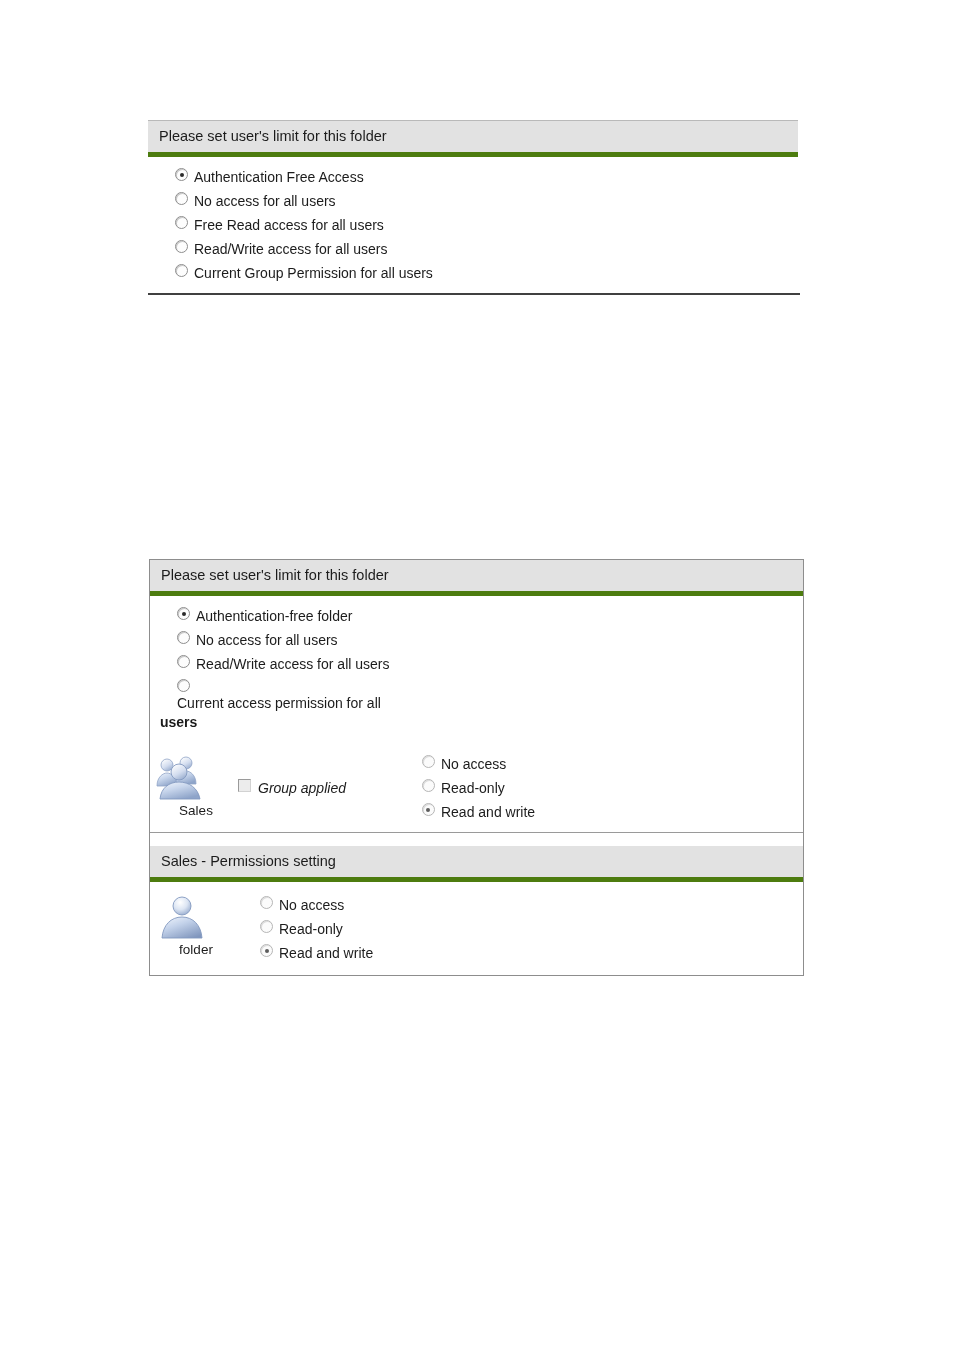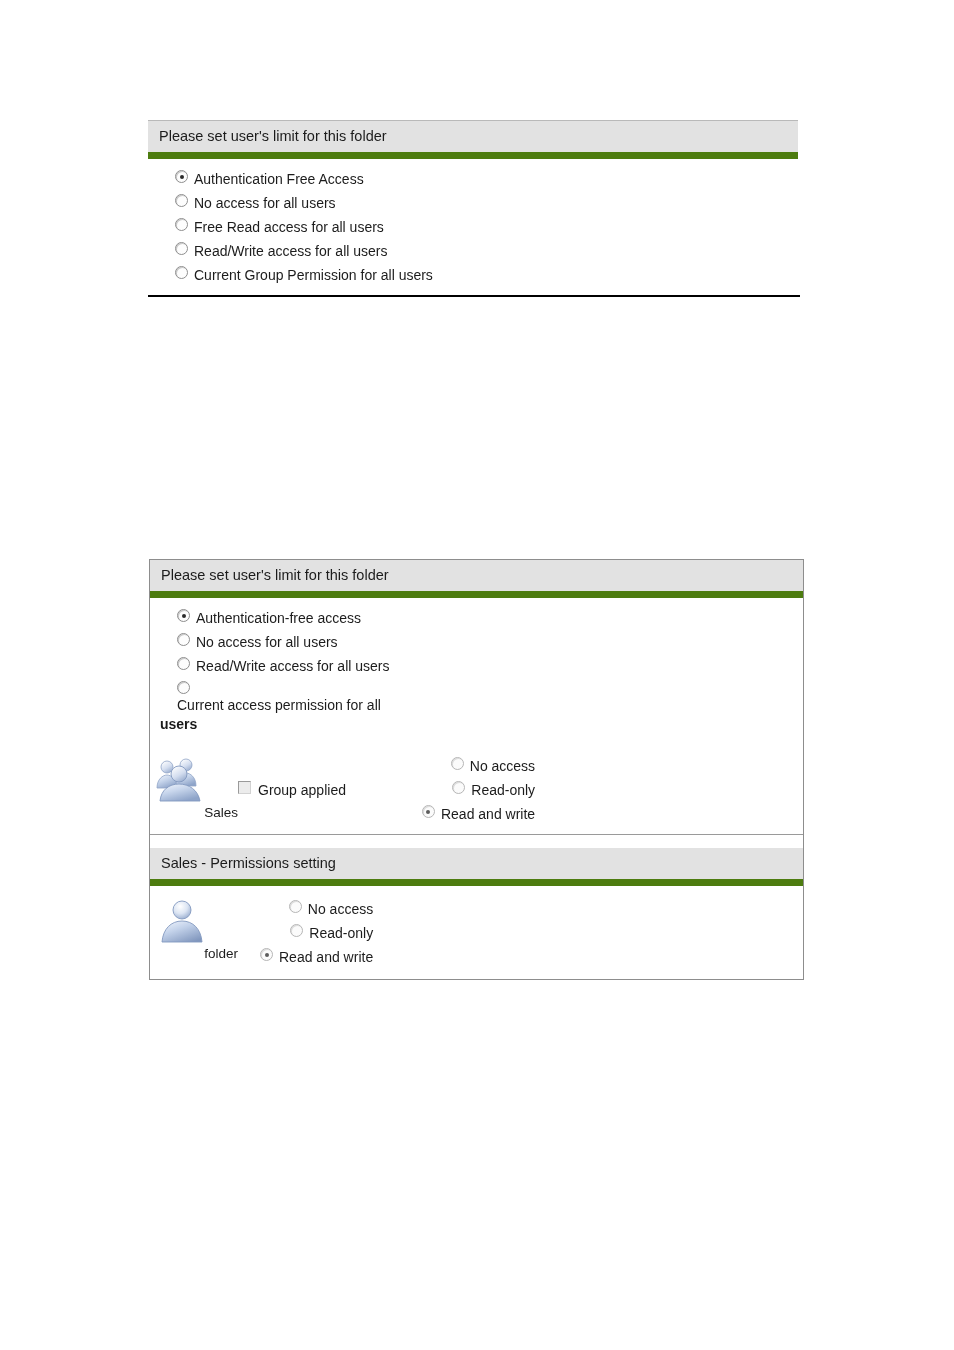--- a/index.html
+++ b/index.html
@@ -14,21 +14,21 @@
     font-family: "Liberation Sans", sans-serif;
     color: #1a1a1a;
     position: relative;
     overflow: hidden;
   }
 
   
   .panel-header {
     background: #e2e2e2;
     border-top: 1px solid #b9b9b9;
-    border-bottom: 7px solid #4d7c0f;
+    border-bottom: 5px solid #4d7c0f;
     font-size: 14.5px;
     color: #1c1c1c;
     padding: 7px 0 7px 11px;
     line-height: 17px;
     box-sizing: border-box;
   }
 
   .panel-body {
     background: #ffffff;
     box-sizing: border-box;
@@ -94,21 +94,21 @@
 
   
   #panel-one {
     position: absolute;
     left: 148px;
     top: 120px;
     width: 650px;
   }
   #panel-one .panel-body {
     padding: 11px 0 10px 27px;
-    border-bottom: 2px solid #000000;
+    border-bottom: 2px solid #404040;
     width: 652px;
     text-align: right;
   }
   #panel-one .opt-row { margin-bottom: 5px; }
 
   
   #panel-two {
     position: absolute;
     left: 149px;
     top: 559px;
@@ -134,37 +134,38 @@
 
   
   .perm-body {
     display: flex;
     align-items: flex-start;
     padding: 12px 0 10px 0;
   }
   .perm-icon-cell {
     width: 84px;
     flex: 0 0 auto;
-    text-align: right;
+    text-align: center;
     padding-left: 4px;
   }
   .perm-icon-cell .icon-name {
     font-size: 13.5px;
     color: #1c1c1c;
     margin-top: 2px;
     line-height: 16px;
   }
   .perm-mid-cell {
     flex: 0 0 auto;
     padding-top: 24px;
+    font-style: italic;
   }
   .perm-radio-cell {
     flex: 0 0 auto;
   }
-  .perm-radio-cell .opt-row { margin-bottom: 5px; justify-content: flex-end; }
+  .perm-radio-cell .opt-row { margin-bottom: 5px; }
 
   .group-sep {
     border-bottom: 1px solid #9a9a9a;
     height: 0;
     margin: 0;
   }
   .gap-white { height: 13px; background: #ffffff; }
 
   svg { display: block; }
 </style>
@@ -204,21 +205,21 @@
 </div>
 
 <div id="panel-two">
 
   <div class="panel-header">Please set user's limit for this folder</div>
 
   <div class="panel-body folder-body">
 
     <div class="opt-row">
       <span class="radio checked"></span>
-      <span class="lbl">Authentication-free access</span>
+      <span class="lbl">Authentication-free folder</span>
     </div>
 
     <div class="opt-row">
       <span class="radio"></span>
       <span class="lbl">No access for all users</span>
     </div>
 
 
     <div class="opt-row">
       <span class="radio"></span>

